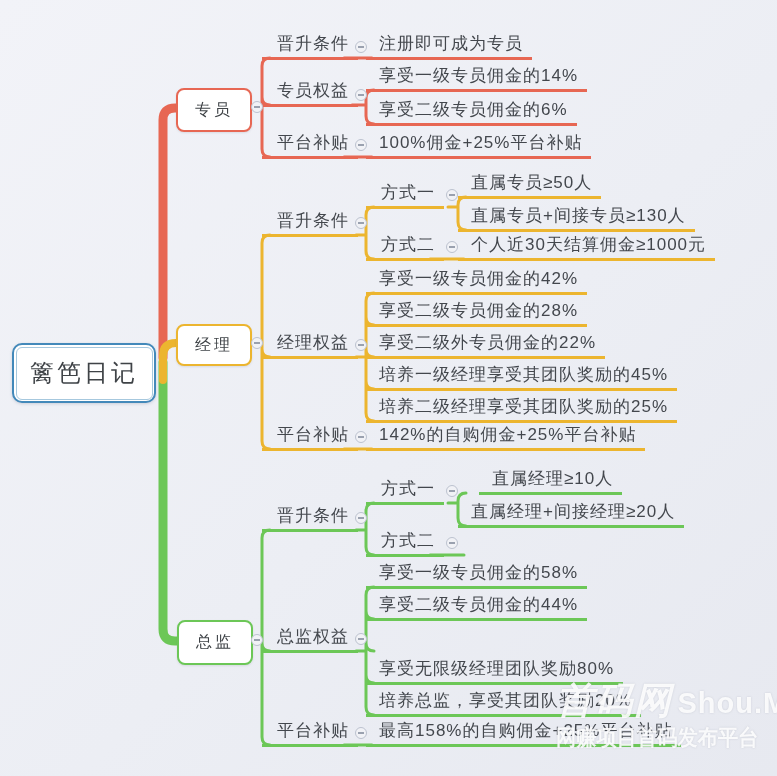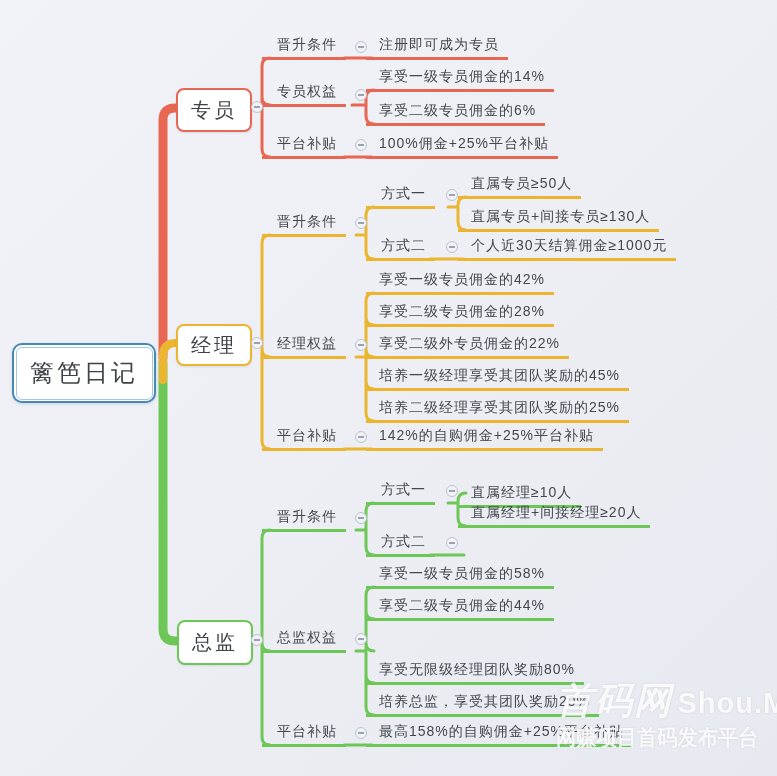--- a/index.html
+++ b/index.html
@@ -6,31 +6,31 @@
   body{
     width:777px;height:776px;position:relative;overflow:hidden;
     background:linear-gradient(135deg,#f2f3f8 0%,#eceef4 55%,#e7e9f0 100%);
     font-family:"Liberation Sans","DejaVu Sans",sans-serif;
     color:#43474d;
   }
   #canvas{position:absolute;inset:0;}
   svg.lines{position:absolute;left:0;top:0;z-index:1;}
   .row{
     position:absolute;z-index:2;white-space:nowrap;
-    font-size:14px;line-height:22px;letter-spacing:1px;
+    font-size:17px;line-height:22px;letter-spacing:1px;
     padding:0 9px 2px 13px;border-bottom:3px solid;
   }
   .lbl{padding-left:15px;}
   .c-red{border-color:#e76753;}
   .c-yel{border-color:#ecb52f;}
   .c-grn{border-color:#6cc757;}
   .topic{
     position:absolute;z-index:2;display:flex;align-items:center;justify-content:center;
     background:#ffffff;border:2.5px solid;border-radius:8px;
-    font-size:20px;letter-spacing:3px;color:#3f4347;
+    font-size:16px;letter-spacing:3px;color:#3f4347;
     box-shadow:0 1px 2px rgba(120,120,140,.18);
   }
   .t-red{border-color:#e76753;}
   .t-yel{border-color:#ecb52f;}
   .t-grn{border-color:#6cc757;}
   .root-outer{
     position:absolute;left:12px;top:343px;width:144px;height:60px;z-index:2;
     background:#fff;border:2.5px solid #4389ba;border-radius:10px;
     box-sizing:border-box;display:flex;box-shadow:0 1px 3px rgba(100,110,140,.25);
   }
@@ -135,21 +135,21 @@
   <div class="row c-yel" style="left:366px;top:268px;">享受一级专员佣金的42%</div>
   <div class="row c-yel" style="left:366px;top:300px;">享受二级专员佣金的28%</div>
   <div class="row c-yel" style="left:366px;top:332px;">享受二级外专员佣金的22%</div>
   <div class="row c-yel" style="left:366px;top:364px;">培养一级经理享受其团队奖励的45%</div>
   <div class="row c-yel" style="left:366px;top:396px;">培养二级经理享受其团队奖励的25%</div>
   <div class="row lbl c-yel" style="left:262px;top:424px;">平台补贴</div>
   <div class="row c-yel" style="left:366px;top:424px;">142%的自购佣金+25%平台补贴</div>
 
   <div class="row lbl c-grn" style="left:262px;top:505px;">晋升条件</div>
   <div class="row lbl c-grn" style="left:366px;top:478px;">方式一</div>
-  <div class="row c-grn" style="left:458px;top:468px;margin-top:13px;">直属经理≥10人</div>
+  <div class="row c-grn" style="left:479px;top:468px;">直属经理≥10人</div>
   <div class="row c-grn" style="left:458px;top:501px;">直属经理+间接经理≥20人</div>
   <div class="row lbl c-grn" style="left:366px;top:530px;">方式二</div>
   <div class="row lbl c-grn" style="left:262px;top:626px;">总监权益</div>
   <div class="row c-grn" style="left:366px;top:562px;">享受一级专员佣金的58%</div>
   <div class="row c-grn" style="left:366px;top:594px;">享受二级专员佣金的44%</div>
   <div class="row c-grn" style="left:366px;top:658px;">享受无限级经理团队奖励80%</div>
   <div class="row c-grn" style="left:366px;top:690px;">培养总监，享受其团队奖励20%</div>
   <div class="row lbl c-grn" style="left:262px;top:720px;">平台补贴</div>
   <div class="row c-grn" style="left:366px;top:720px;">最高158%的自购佣金+25%平台补贴</div>
 

